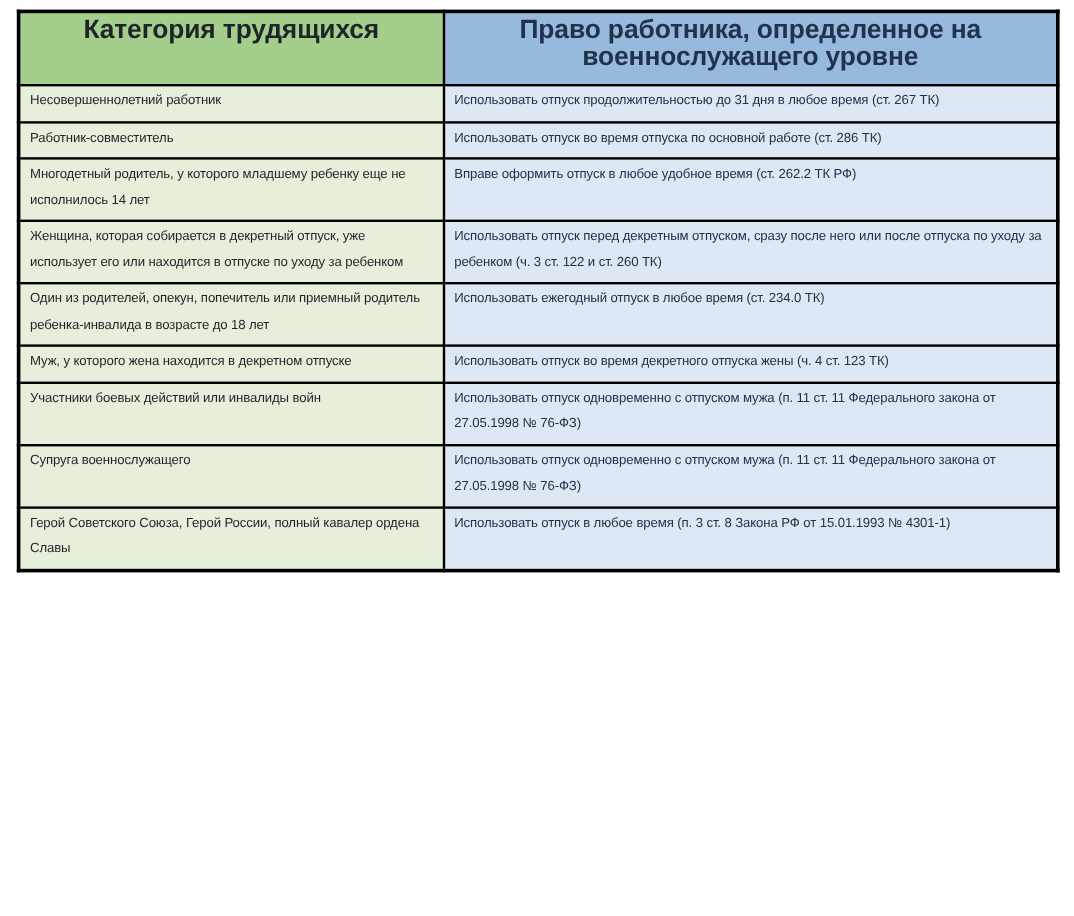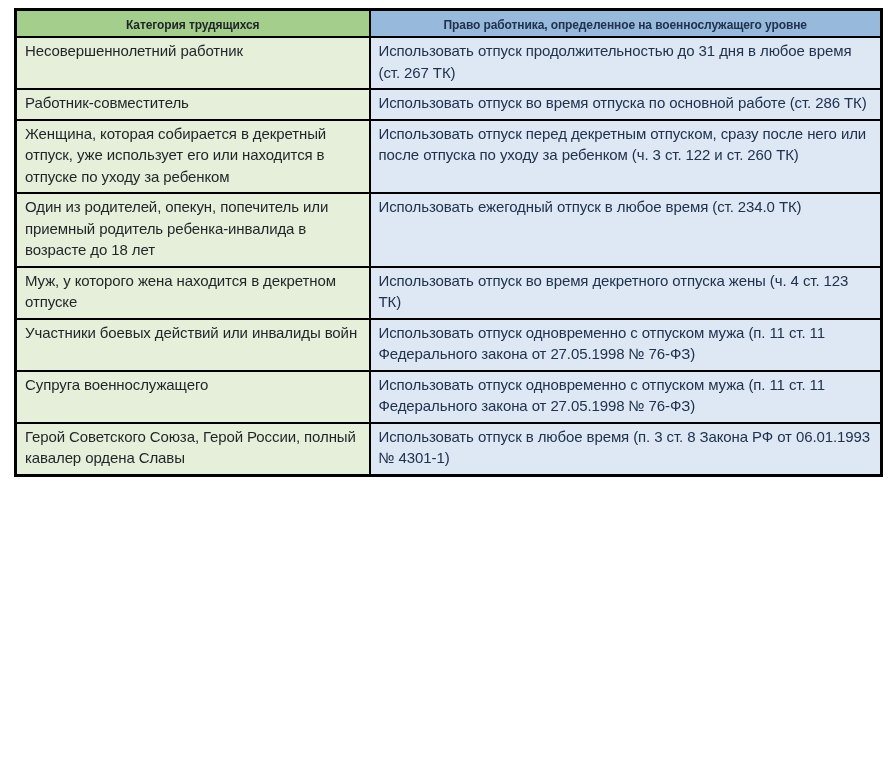--- a/index.html
+++ b/index.html
@@ -34,30 +34,30 @@
   col.col-left  { width: 354px; }
   col.col-right { width: 512px; }
   th, td {
     border: 2px solid var(--border_black);
     vertical-align: top;
     box-sizing: border-box;
     letter-spacing: -0.1px;
     word-wrap: break-word;
   }
   th.hdr {
-    font-size: 12px;
+    font-size: 22px;
     font-weight: bold;
     text-align: center;
-    padding: 3px 8px 0 8px;
+    padding: 3px 8px 12px 8px;
     line-height: 22px;
   }
   th.hdr-green { background: var(--header_green); color: var(--text_dark); }
   th.hdr-blue  { background: var(--header_blue);  color: var(--text_navy); }
   td.cell {
-    font-size: 15px;
+    font-size: 11px;
     padding: 2px 8px 5px 8px;
     line-height: 21.5px;
     text-align: left;
   }
   td.cell-green { background: var(--cell_green); color: var(--text_dark); }
   td.cell-blue  { background: var(--cell_blue);  color: var(--text_navy); }
 </style>
 </head>
 <body>
 
@@ -76,20 +76,24 @@
     <tbody>
       <tr>
         <td class="cell cell-green">Несовершеннолетний работник</td>
         <td class="cell cell-blue">Использовать отпуск продолжительностью до 31 дня в любое время (ст. 267 ТК)</td>
       </tr>
       <tr>
         <td class="cell cell-green">Работник-совместитель</td>
         <td class="cell cell-blue">Использовать отпуск во время отпуска по основной работе (ст. 286 ТК)</td>
       </tr>
       <tr>
+        <td class="cell cell-green">Многодетный родитель, у которого младшему ребенку еще не исполнилось 14 лет</td>
+        <td class="cell cell-blue">Вправе оформить отпуск в любое удобное время (ст. 262.2 ТК РФ)</td>
+      </tr>
+      <tr>
         <td class="cell cell-green">Женщина, которая собирается в декретный отпуск, уже использует его или находится в отпуске по уходу за ребенком</td>
         <td class="cell cell-blue">Использовать отпуск перед декретным отпуском, сразу после него или после отпуска по уходу за ребенком (ч. 3 ст. 122 и ст. 260 ТК)</td>
       </tr>
       <tr>
         <td class="cell cell-green">Один из родителей, опекун, попечитель или приемный родитель ребенка-инвалида в возрасте до 18 лет</td>
         <td class="cell cell-blue">Использовать ежегодный отпуск в любое время (ст. 234.0 ТК)</td>
       </tr>
       <tr>
         <td class="cell cell-green">Муж, у которого жена находится в декретном отпуске</td>
         <td class="cell cell-blue">Использовать отпуск во время декретного отпуска жены (ч. 4 ст. 123 ТК)</td>
@@ -97,17 +101,17 @@
       <tr>
         <td class="cell cell-green">Участники боевых действий или инвалиды войн</td>
         <td class="cell cell-blue">Использовать отпуск одновременно с отпуском мужа (п. 11 ст. 11 Федерального закона от 27.05.1998 № 76-ФЗ)</td>
       </tr>
       <tr>
         <td class="cell cell-green">Супруга военнослужащего</td>
         <td class="cell cell-blue">Использовать отпуск одновременно с отпуском мужа (п. 11 ст. 11 Федерального закона от 27.05.1998 № 76-ФЗ)</td>
       </tr>
       <tr>
         <td class="cell cell-green">Герой Советского Союза, Герой России, полный кавалер ордена Славы</td>
-        <td class="cell cell-blue">Использовать отпуск в любое время (п. 3 ст. 8 Закона РФ от 06.01.1993 № 4301-1)</td>
+        <td class="cell cell-blue">Использовать отпуск в любое время (п. 3 ст. 8 Закона РФ от 15.01.1993 № 4301-1)</td>
       </tr>
     </tbody>
   </table>
 </div>
 
 </body></html>

